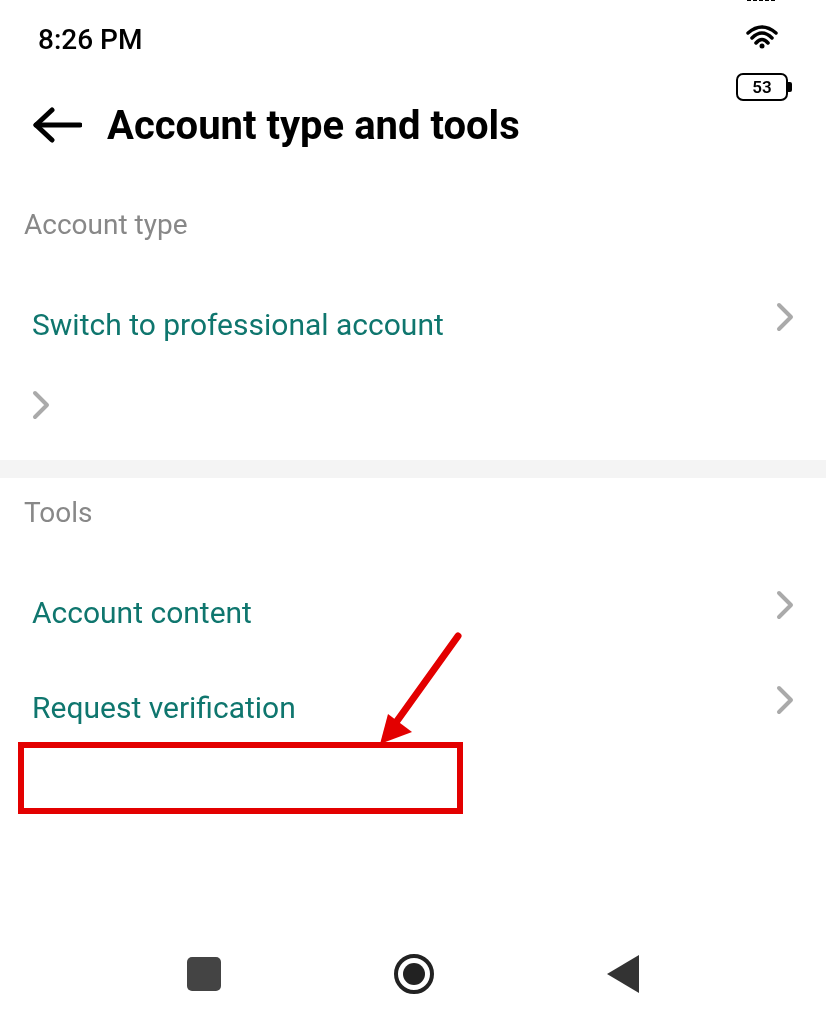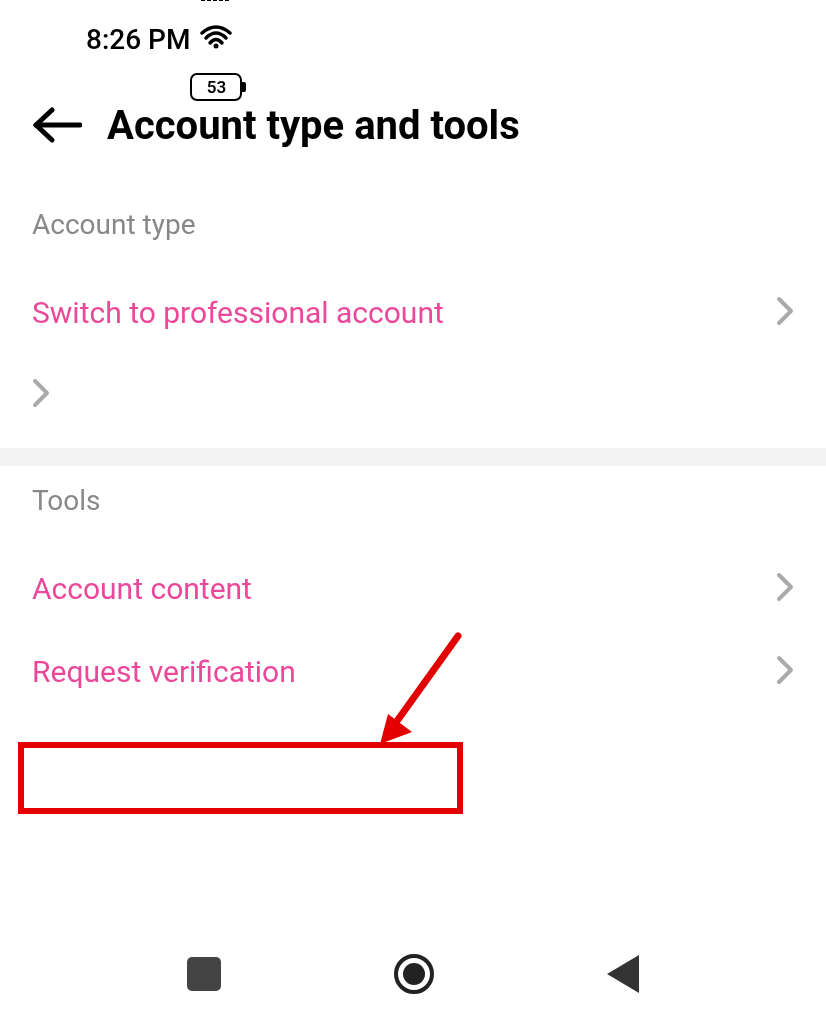--- a/index.html
+++ b/index.html
@@ -6,25 +6,24 @@
     body {
       font-family: -apple-system, BlinkMacSystemFont, "Segoe UI", Roboto, Helvetica, Arial, sans-serif;
       background: #fff;
       width: 826px;
       height: 1024px;
       position: relative;
       overflow: hidden;
     }
     .status-bar {
       display: flex;
-      justify-content: flex-start;
+      justify-content: space-between;
       align-items: center;
       padding: 18px 38px 10px 38px;
       height: 70px;
-      margin-left: 48px;
     }
     .status-time {
       font-size: 28px;
       font-weight: 500;
       color: #000;
     }
     .status-icons {
       display: flex;
       align-items: center;
       gap: 24px;
@@ -70,32 +69,33 @@
       justify-content: center;
     }
     .page-title {
       font-size: 40px;
       font-weight: 700;
       color: #000;
     }
     .section-label {
       font-size: 28px;
       color: #888;
-      padding: 18px 32px 30px 32px;
+      padding: 18px 32px 30px 24px;
     }
     .list-item {
       display: flex;
       justify-content: space-between;
       align-items: center;
       padding: 24px 32px;
       min-height: 80px;
     }
     .list-item-text {
       font-size: 30px;
-      color: #ec4899;
+      color: #0f766e;
+      margin-top: 12px;
     }
     .chevron {
       color: #aaa;
     }
     .section-divider {
       height: 18px;
       background: #f4f4f4;
       margin-top: 12px;
     }
     .highlight-box {

